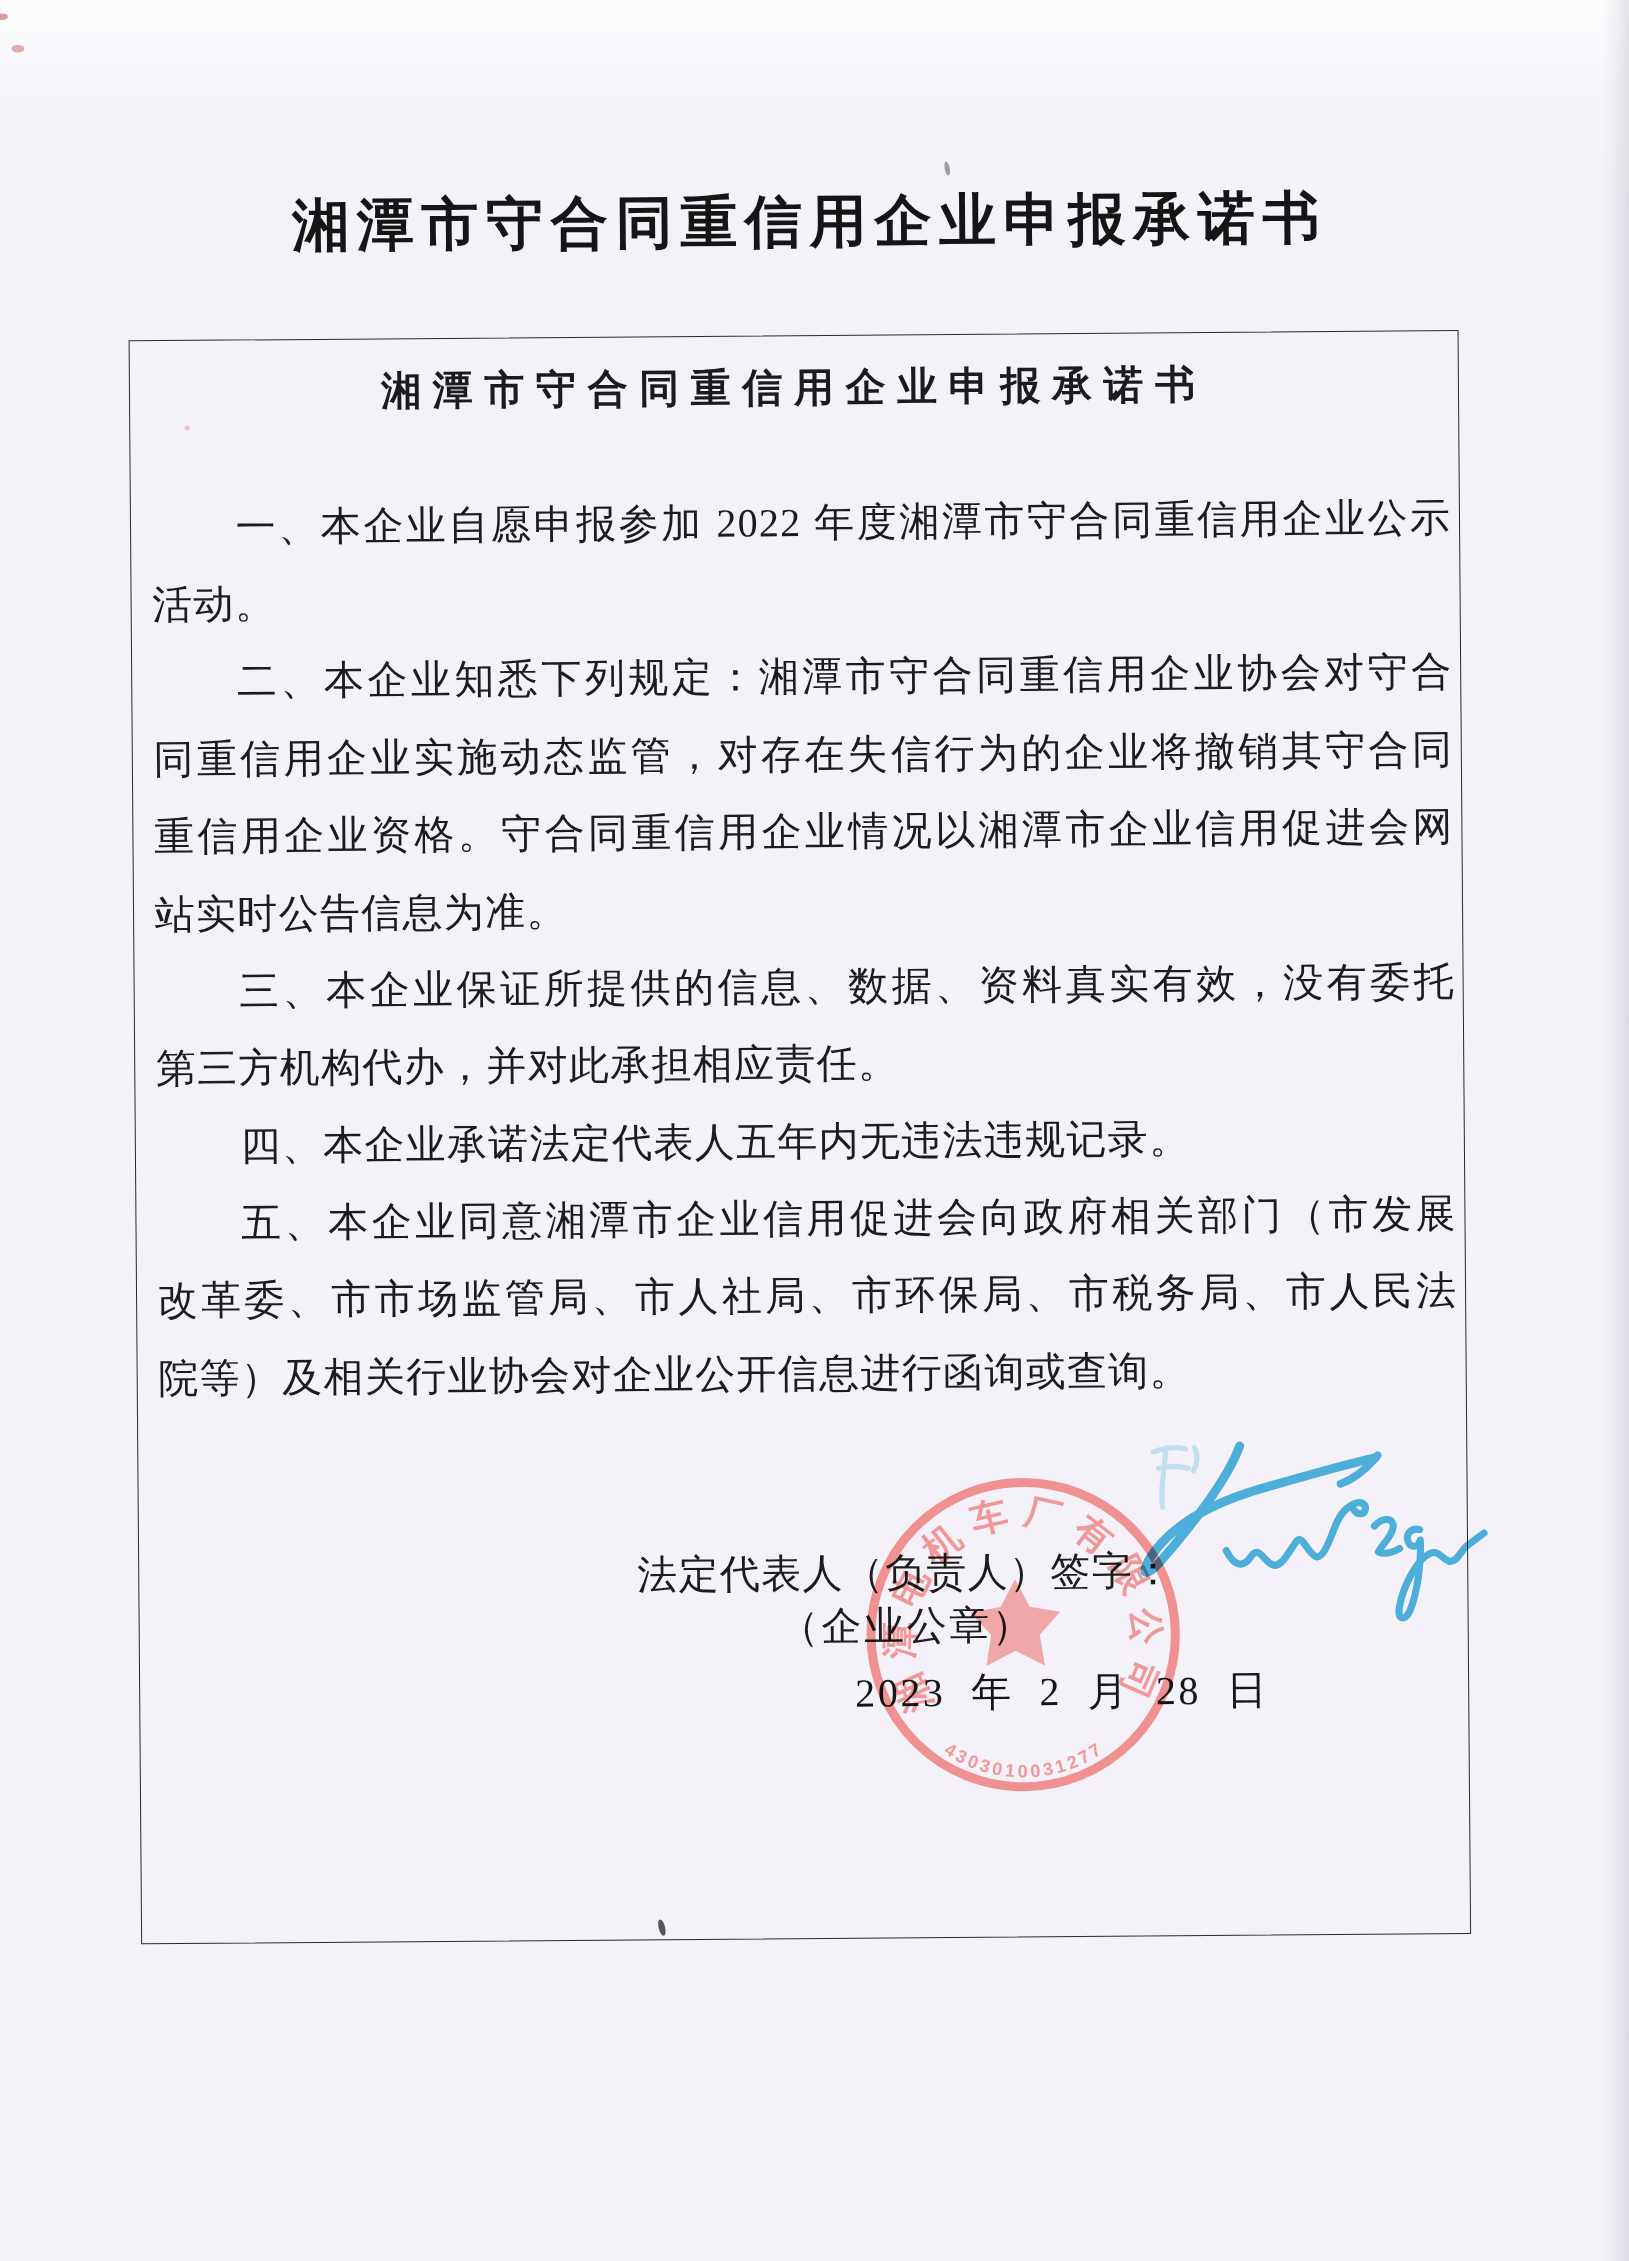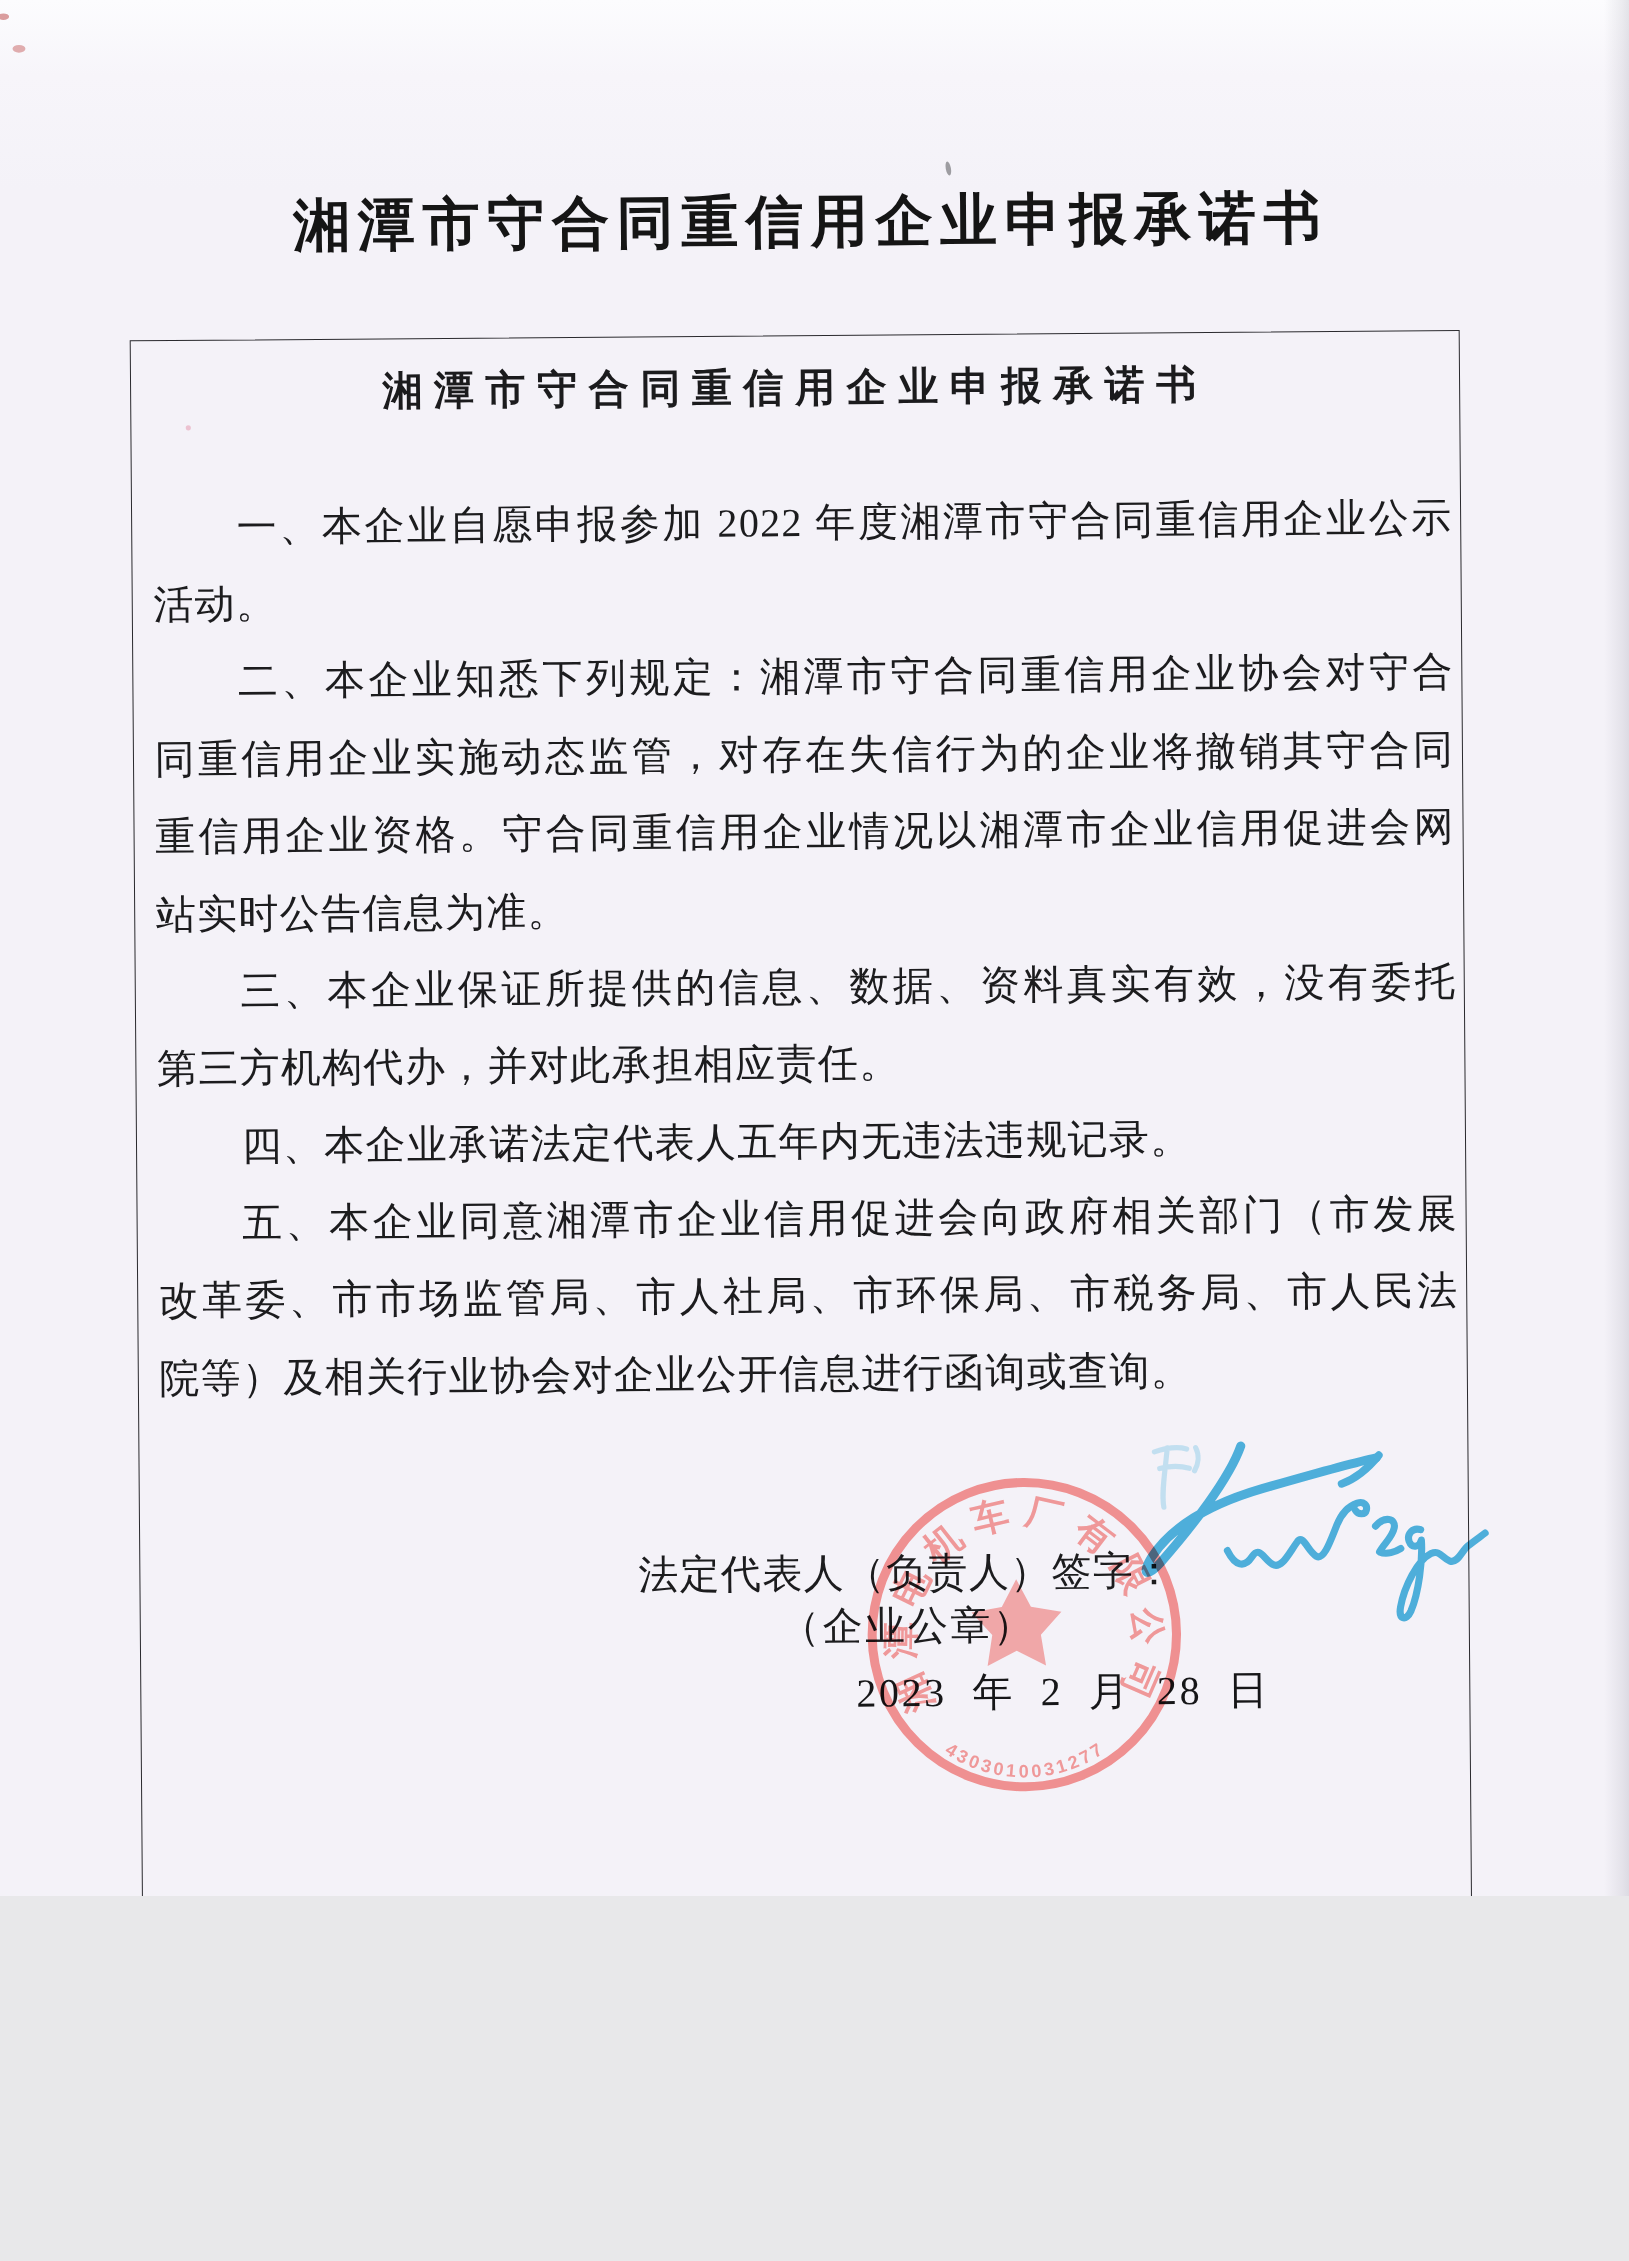--- a/index.html
+++ b/index.html
@@ -1,17 +1,17 @@
 <!DOCTYPE html>
 <html style="font-size:10.3px"><head>
 <meta charset="utf-8">
 <style>
   html,body{margin:0;padding:0;background:#e8e8ea;}
   .page{
-    position:relative;width:1630px;height:1896px;overflow:hidden;
+    position:relative;width:1630px;height:2261px;overflow:hidden;
     background:linear-gradient(180deg,#fcfcfe 0%,#f7f5fa 4%,#f4f2f8 10%,#f4f2f8 100%);
     font-family:"Liberation Serif",serif;color:#1c1c1e;
   }
   .edge-shade{position:absolute;top:0;right:0;width:26px;height:100%;
     background:linear-gradient(90deg,rgba(0,0,0,0) 0%,rgba(90,90,110,0.10) 70%,rgba(90,90,110,0.16) 100%);}
   .sheet{position:absolute;inset:0;transform:rotate(-0.45deg);transform-origin:50% 40%;}
   .main-title{
     position:absolute;top:186px;left:0;width:100%;height:71px;line-height:71px;
     text-align:center;font-family:"Liberation Sans",sans-serif;font-weight:700;
     font-size:57px;letter-spacing:7.7px;color:#151515;

